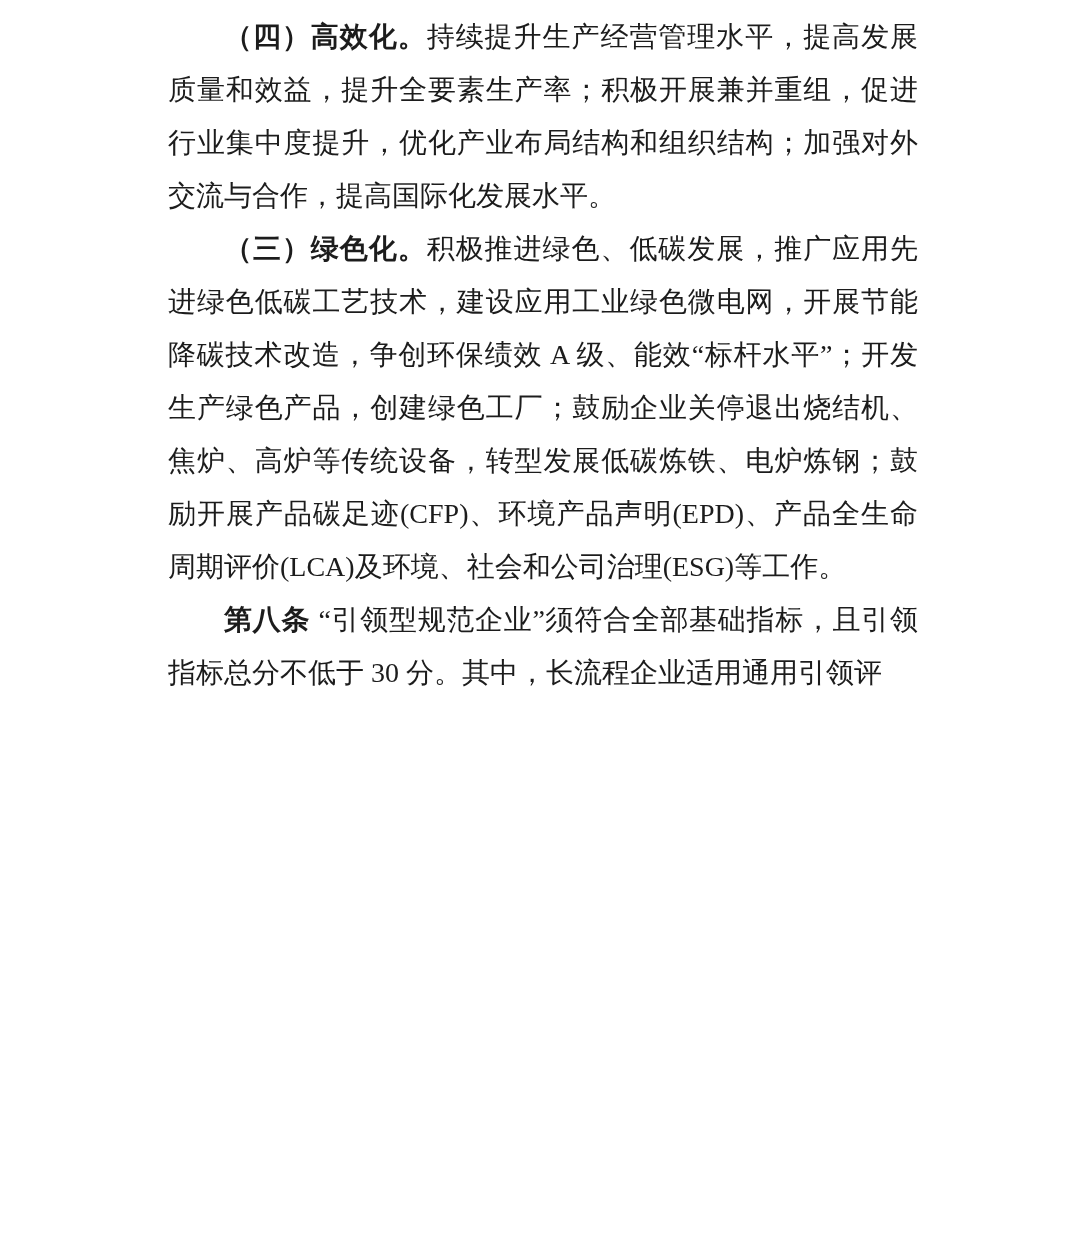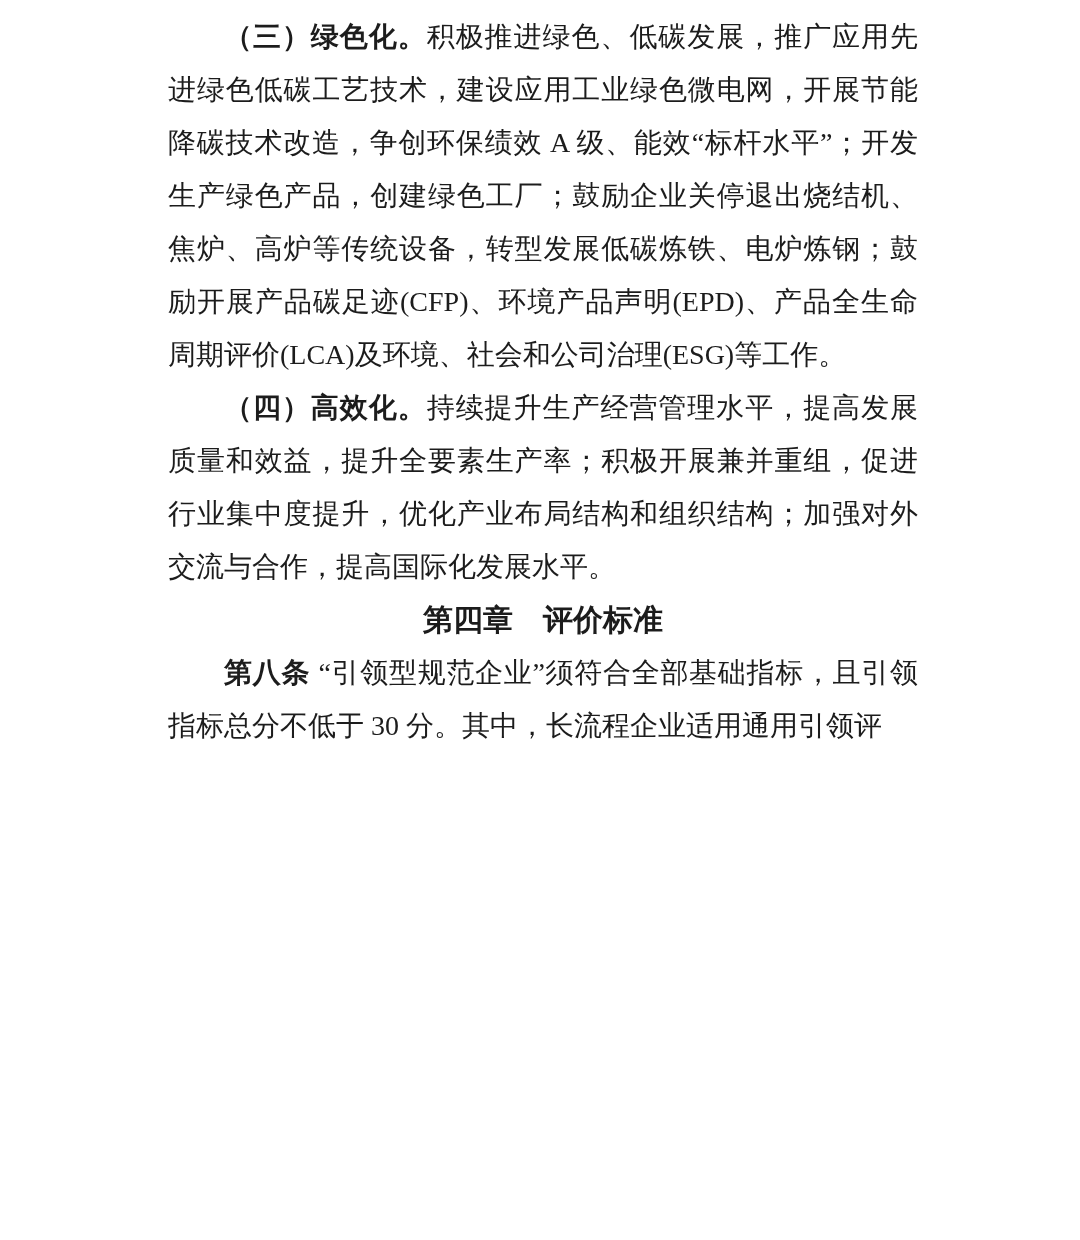--- a/index.html
+++ b/index.html
@@ -49,25 +49,24 @@
     line-height: 53px;
     font-family: "Liberation Sans", "DejaVu Sans", sans-serif;
   }
 </style>
 </head>
 <body>
 
 <div class="page">
   <div class="content">
 
+    <p class="para"><span class="lead">（四）高效化。</span><span>持续提升生产经营管理水平，提高发展质量和效益，提升全要素生产率；积极开展兼并重组，促进行业集中度提升，优化产业布局结构和组织结构；加强对外交流与合作，提高国际化发展水平。</span></p>
+
     <p class="para"><span class="lead">（三）绿色化。</span><span>积极推进绿色、低碳发展，推广应用先进绿色低碳工艺技术，建设应用工业绿色微电网，开展节能降碳技术改造，争创环保绩效 A 级、能效“标杆水平”；开发生产绿色产品，创建绿色工厂；鼓励企业关停退出烧结机、焦炉、高炉等传统设备，转型发展低碳炼铁、电炉炼钢；鼓励开展产品碳足迹(CFP)、环境产品声明(EPD)、产品全生命周期评价(LCA)及环境、社会和公司治理(ESG)等工作。</span></p>
-
-    <p class="para"><span class="lead">（四）高效化。</span><span>持续提升生产经营管理水平，提高发展质量和效益，提升全要素生产率；积极开展兼并重组，促进行业集中度提升，优化产业布局结构和组织结构；加强对外交流与合作，提高国际化发展水平。</span></p>
 
 
 
-    <h2 class="chapter">第四章　评价标准</h2>
 
 
     <p class="para"><span class="lead article-no">第八条</span><span>“引领型规范企业”须符合全部基础指标，且引领指标总分不低于 30 分。其中，长流程企业适用通用引领评</span></p>
 
   </div>
 </div>
 
 </body></html>

